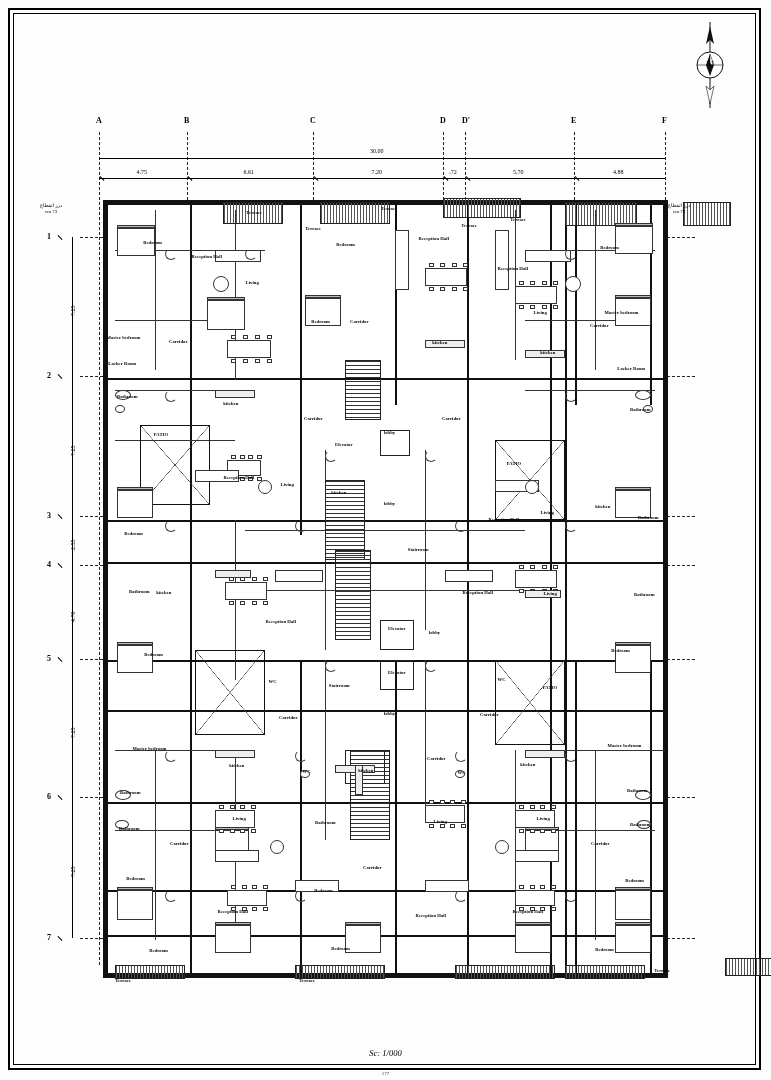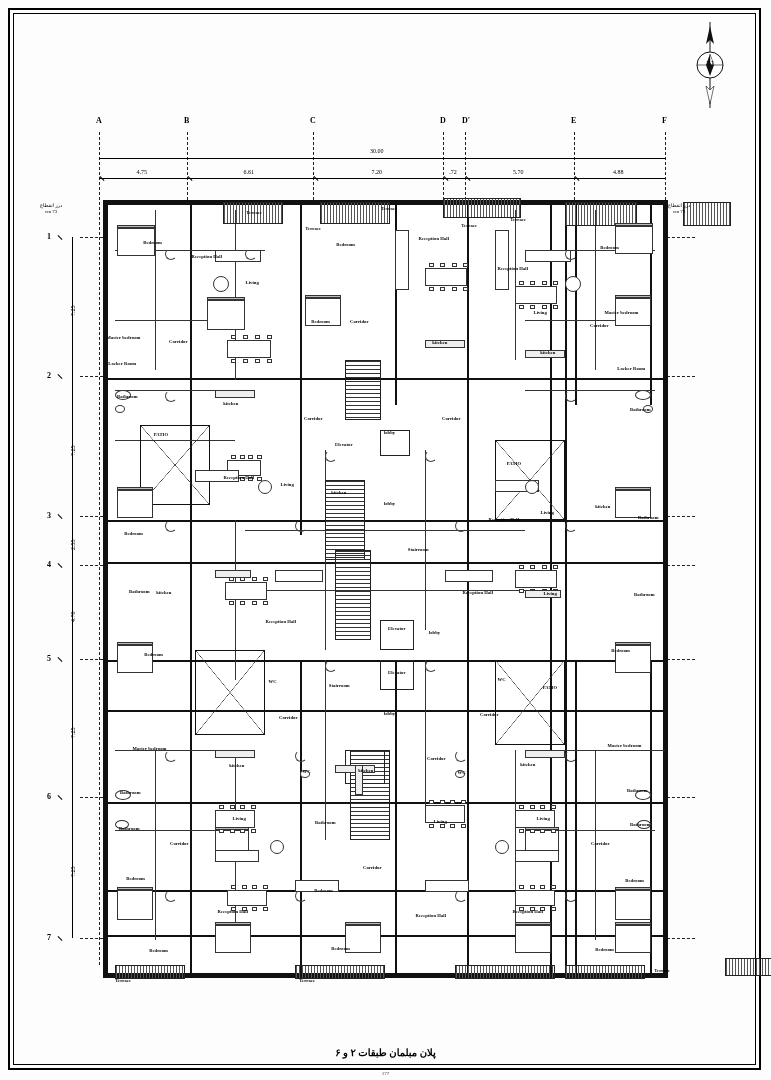--- a/index.html
+++ b/index.html
@@ -686,18 +686,18 @@
         <div>درز انقطاع</div>
         <div>73 cm</div>
       </div>
       <div class="note-fa" style="left: 668px; top: 203px;">
         <div>درز انقطاع</div>
         <div>73 cm</div>
       </div>
     </div>
 
   <div id="title-block">
-    <div class="title-fa">پلان مبلمان طبقات ۲ و ۶</div>
+    <div class="title-scale">Sc: 1/000</div>
   </div>
 
 
   <div class="sheet-no">177</div>
 </div>
 
 </body></html>

